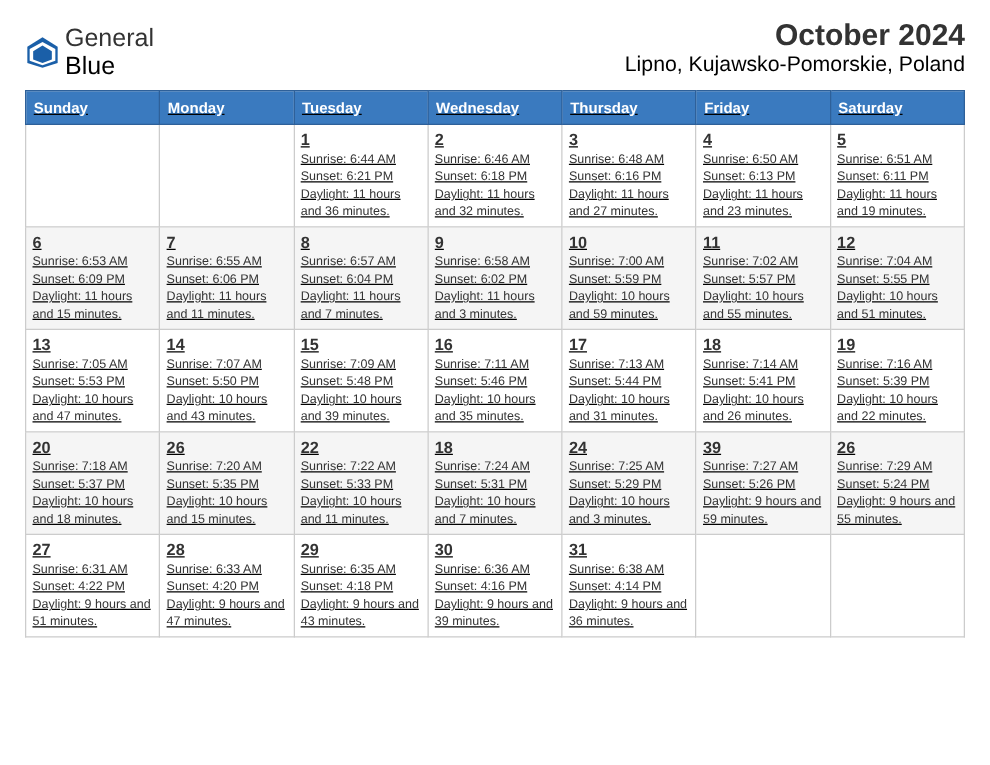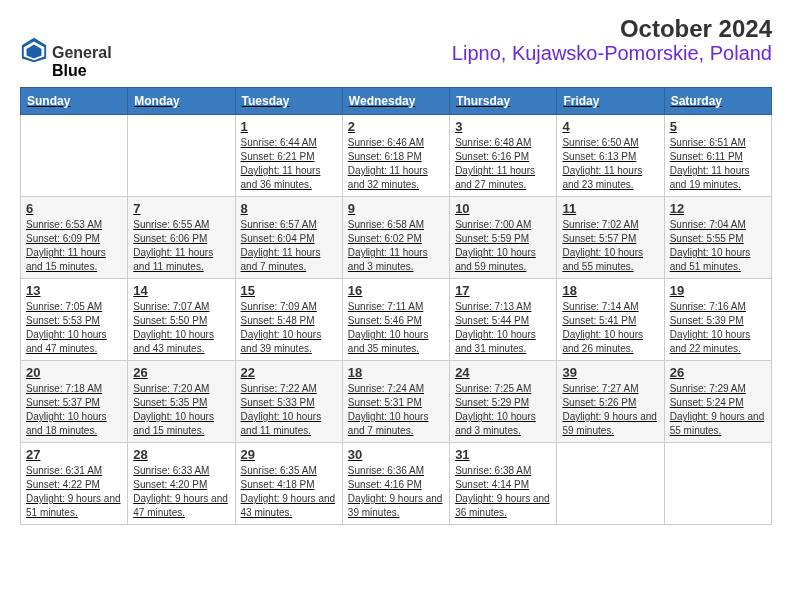--- a/index.html
+++ b/index.html
@@ -20,44 +20,43 @@
       margin-bottom: 8px;
     }
     .logo {
       display: flex;
       align-items: center;
       margin-top: 4px;
     }
     .logo-text {
       display: flex;
       flex-direction: column;
-      font-size: 16px;
-      font-weight: bold;
+      font-size: 20px;
+      font-weight: normal;
       line-height: 1.1;
-      margin-top: 24px;
     }
     .logo-general { color: #333; }
     .logo-blue { color: #000000; }
     .logo-icon {
       width: 28px;
       height: 28px;
       margin-right: 4px;
     }
     .title-area {
       text-align: right;
     }
     .month-title {
       font-size: 24px;
       font-weight: bold;
       color: #333;
       line-height: 1.1;
     }
     .location {
-      font-size: 20px;
-      color: #6d28d9;
+      font-size: 17px;
+      color: #000000;
     }
     .calendar {
       width: 100%;
       border-collapse: collapse;
       border: 1px solid #ccc;
       text-decoration: underline;
     }
     .calendar th {
       background-color: #3a7abf;
       color: #fff;

